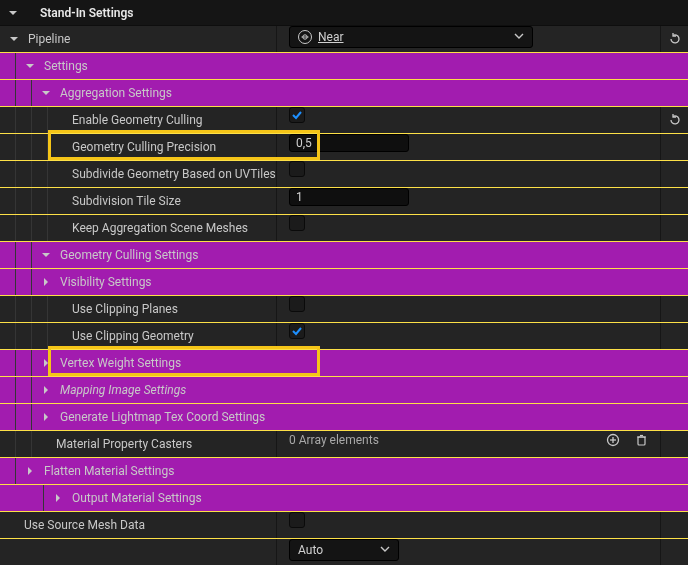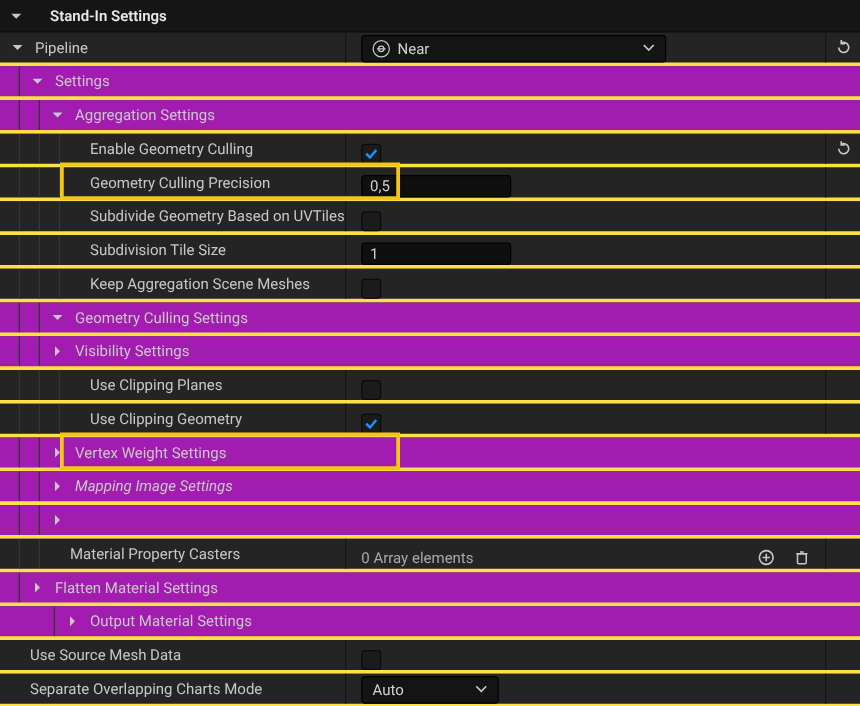--- a/index.html
+++ b/index.html
@@ -27,23 +27,23 @@
   .header .title { color: #e8e8e8; font-weight: 600; }
   .collapse-arrow {
     width: 10px; height: 10px;
     display: inline-flex; align-items: center; justify-content: center;
   }
   .collapse-arrow svg { display: block; }
 
   .body { flex: 1; overflow: hidden; }
 
   .row {
-    display: flex; align-items: flex-end;
+    display: flex; align-items: flex-start;
     height: 27px;
-    border-bottom: 3px solid #fde047;
+    border-bottom: 1px solid #fde047;
     position: relative;
     background: #242424;
   }
   .row.section-row { background: #a21caf; }
   .row.prop-row { background: #242424; }
 
   .label-col {
     width: 277px;
     display: flex; align-items: center;
     height: 100%;
@@ -110,21 +110,21 @@
     height: 22px;
     background: #141414;
     border: 1px solid #000;
     border-radius: 3px;
     display: flex; align-items: center;
     padding: 0 8px;
     color: #d0d0d0;
     cursor: pointer;
     position: relative;
   }
-  .dropdown.pipeline { width: 244px; }
+  .dropdown.pipeline { width: 244px; text-decoration: underline; }
   .dropdown.mode { width: 110px; }
   .dropdown .dd-arrow {
     position: absolute; right: 8px; top: 50%; transform: translateY(-50%);
   }
   .dropdown .dd-icon {
     width: 14px; height: 14px; margin-right: 6px;
     border: 1.4px solid #c8c8c8; border-radius: 50%;
     display: inline-flex; align-items: center; justify-content: center;
     font-size: 8px;
   }
@@ -411,20 +411,21 @@
     <div class="row section-row">
       <div class="label-col" style="border-right:none; width:100%;">
         <span class="guide"></span>
           <span class="guide"></span>
         <span class="indent" style="width:6px;"></span>
         <span class="expander">
           <svg width="8" height="8" viewBox="0 0 8 8">
               <path d="M2 0 L6 4 L2 8 Z" fill="#c8c8c8"></path>
             </svg>
         </span>
+        <span class="label-text">Generate Lightmap Tex Coord Settings</span>
       </div>
     </div>
 
     <div class="row prop-row">
       <div class="label-col">
         <span class="guide"></span>
           <span class="guide"></span>
         <span class="indent" style="width:18px;"></span>
         <span class="label-text">Material Property Casters</span>
       </div>
@@ -486,21 +487,20 @@
           
         </span>
       </div>
       <div class="right-col"></div>
     </div>
 
     <div class="row prop-row">
       <div class="label-col">
         <span class="guide blank" style="width:6px;"></span>
         <span class="indent" style="width:12px;"></span>
-        <span class="label-text">Separate Overlapping Charts Mode</span>
       </div>
       <div class="value-col">
         <div class="dropdown mode">
           <span>Auto</span>
           <span class="dd-arrow">
             <svg width="10" height="10" viewBox="0 0 10 10">
                 <path d="M1 3 L5 7 L9 3" fill="none" stroke="#c8c8c8" stroke-width="1.4"></path>
               </svg>
           </span>
         </div>

